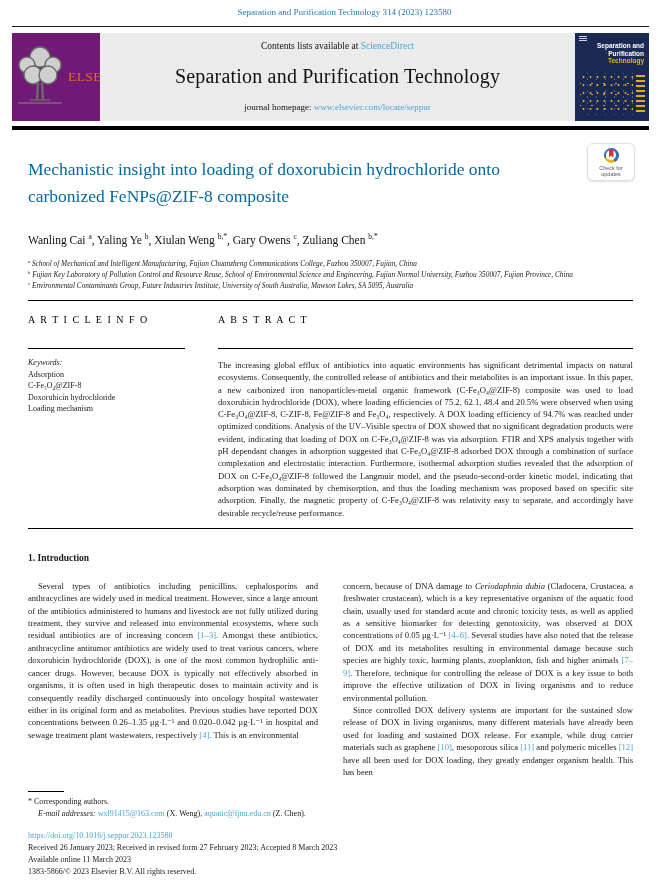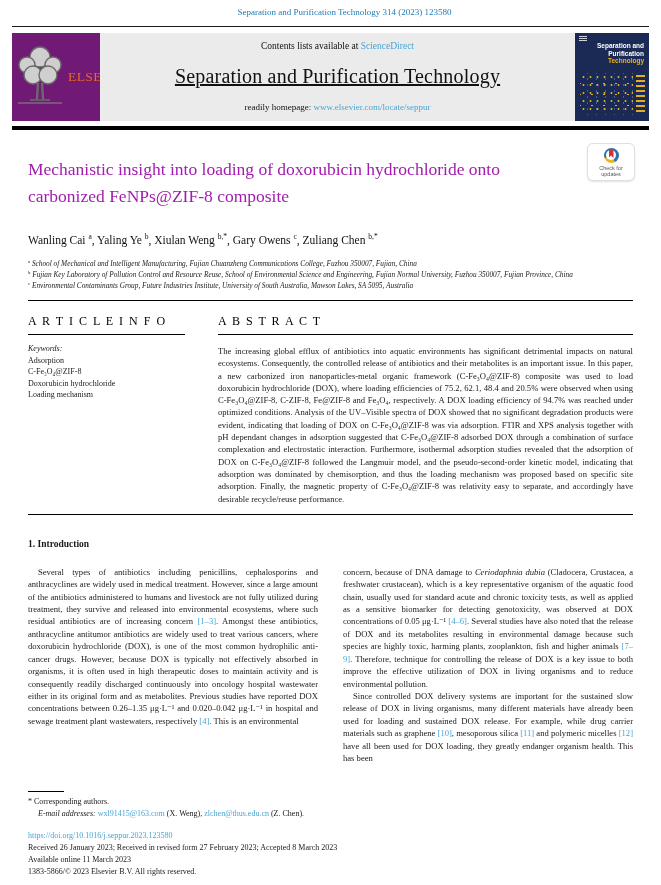--- a/index.html
+++ b/index.html
@@ -10,50 +10,50 @@
   
   .citation{padding-top:7px;text-align:center;font-size:9px;color:#1f7bb6;margin-left:28px;}
   .rule-thin-top{margin:9px 12px 0;border-top:1.2px solid #1a1a1a;}
   
   .banner{margin:6px 12px 0;height:88px;display:flex;align-items:stretch;}
   .logo-box{width:88px;background:#701a75;display:flex;flex-direction:row;align-items:center;justify-content:space-between;padding-bottom:1px;}
   .elsevier-text{color:#eb6a1e;font-size:13.5px;letter-spacing:.4px;line-height:14px;}
   .banner-mid{flex:1;background:#ebebeb;display:flex;flex-direction:column;justify-content:space-between;text-align:center;padding:8px 6px 9px;}
   .contents-line{font-size:9.5px;color:#111;}
   .link-light{color:#49a5d6;}
-  .journal-title{font-size:20px;color:#111;letter-spacing:.2px;text-decoration:underline;}
+  .journal-title{font-size:20px;color:#111;letter-spacing:.2px;}
   .homepage-line{font-size:9px;color:#111;}
   .cover-box{width:74px;background:#1a2a55;position:relative;overflow:hidden;font-family:"Liberation Sans",sans-serif;}
   .cover-marks{position:absolute;top:3px;left:4px;width:8px;height:6px;background:repeating-linear-gradient(to bottom,rgba(255,255,255,.8) 0 1px,transparent 1px 2px);}
   .cover-text{position:absolute;top:9px;right:5px;text-align:right;line-height:7.5px;}
   .cover-line{color:#fff;font-size:6.5px;font-weight:bold;}
   .cover-line.yellow{color:#efb320;}
   .cover-dots{position:absolute;left:5px;right:16px;top:40px;bottom:6px;
     background-image:radial-gradient(#efb320 .8px,transparent 1.2px),radial-gradient(#41649f .8px,transparent 1.2px),radial-gradient(#efb320 .7px,transparent 1.1px);
     background-size:7px 8px,9px 6px,12px 11px;background-position:0 0,3px 3px,6px 5px;opacity:.95;}
   .cover-dashes{position:absolute;right:4px;width:9px;top:42px;bottom:8px;
     background:repeating-linear-gradient(to bottom,rgba(239,179,32,.95) 0 2px,transparent 2px 5px);}
   .rule-thick{margin:5px 12px 0;border-top:4px solid #000;}
   
   .title-wrap{margin:26px 28px 0;}
-  .article-title{font-size:17.5px;font-weight:400;line-height:27px;max-width:545px;color:#a21caf;margin:0;}
+  .article-title{font-size:17.5px;font-weight:400;line-height:27px;max-width:545px;color:#0369a1;margin:0;}
   .check-badge{position:absolute;top:143px;right:26px;width:46px;height:36px;background:#fff;border:1px solid #e0e0e0;border-radius:6px;box-shadow:0 1px 2px rgba(0,0,0,.12);display:flex;flex-direction:column;align-items:center;justify-content:center;cursor:pointer;}
   .badge-circle{width:15px;height:15px;border-radius:50%;background:conic-gradient(from 150deg,#efb320 0 100deg,#2f6fb2 100deg 360deg);display:flex;align-items:center;justify-content:center;margin-bottom:2px;}
   .badge-inner{width:10px;height:10px;border-radius:50%;background:#fff;display:flex;align-items:flex-start;justify-content:center;}
   .badge-bookmark{width:5px;height:8px;background:#d2372f;clip-path:polygon(0 0,100% 0,100% 100%,50% 68%,0 100%);}
   .badge-label{font-family:"Liberation Sans",sans-serif;font-size:5.5px;line-height:6px;color:#555;text-align:center;}
   
   .authors{margin:24px 28px 0;font-size:11.5px;color:#111;}
   .affiliations{margin:12px 28px 0;font-size:7.3px;line-height:11px;color:#222;}
   .rule-mid{margin:9px 28px 0;border-top:1.5px solid #000;}
   
   .info-abs{margin:13px 28px 0;display:flex;gap:33px;}
   .col-info{width:157px;flex:none;}
   .col-abs{flex:1;}
-  .section-header{font-size:12px;letter-spacing:1.5px;color:#000;padding-bottom:5px;border-bottom:1px solid #000;}
+  .section-header{font-size:10px;letter-spacing:1.5px;color:#000;padding-bottom:23px;border-bottom:1px solid #000;}
   .keywords{margin-top:8px;font-size:8px;line-height:11.5px;}
   .kw-label{font-style:italic;}
   .abstract-text{margin-top:10px;font-size:8.6px;line-height:12.3px;text-align:justify;color:#1a1a1a;}
   
   .intro{margin:24px 28px 0;}
   .intro-heading{font-size:9.5px;font-weight:bold;margin:0;}
   .columns{display:flex;gap:25px;margin-top:17px;}
   .col{flex:1;font-size:8.6px;line-height:12.4px;text-align:justify;color:#1a1a1a;}
   .para{margin:0;}
   .para.indent{text-indent:10px;}
@@ -89,21 +89,21 @@
           <path d="M26 39 L25 55 M30 39 L31 55" stroke="#6a6a6a" stroke-width="2.4" fill="none"></path>
           <path d="M18 56 h20" stroke="#6a6a6a" stroke-width="1.6"></path>
           <path d="M6 59 h44" stroke="#8a8a8a" stroke-width="1.2"></path>
         </svg>
       </span>
       <span class="elsevier-text">ELSEVIER</span>
     </div>
     <div class="banner-mid">
       <div class="contents-line"><span>Contents lists available at </span><span class="link-light">ScienceDirect</span></div>
       <div class="journal-title">Separation and Purification Technology</div>
-      <div class="homepage-line"><span>readily homepage: </span><span class="link-light">www.elsevier.com/locate/seppur</span></div>
+      <div class="homepage-line"><span>journal homepage: </span><span class="link-light">www.elsevier.com/locate/seppur</span></div>
     </div>
     <div class="cover-box">
       <div class="cover-marks"></div>
       <div class="cover-text">
         <div class="cover-line">Separation and</div>
         <div class="cover-line">Purification</div>
         <div class="cover-line yellow">Technology</div>
       </div>
       <div class="cover-dots"></div>
       <div class="cover-dashes"></div>
@@ -167,20 +167,20 @@
       <div class="col">
         <p class="para"><span>concern, because of DNA damage to </span><span class="rt-italic">Ceriodaphnia dubia</span><span> (Cladocera, Crustacea, a freshwater crustacean), which is a key representative organism of the aquatic food chain, usually used for standard acute and chronic toxicity tests, as well as applied as a sensitive biomarker for detecting genotoxicity, was observed at DOX concentrations of 0.05 μg·L⁻¹ </span><span class="rt-link">[4–6]</span><span>. Several studies have also noted that the release of DOX and its metabolites resulting in environmental damage because such species are highly toxic, harming plants, zooplankton, fish and higher animals </span><span class="rt-link">[7–9]</span><span>. Therefore, technique for controlling the release of DOX is a key issue to both improve the effective utilization of DOX in living organisms and to reduce environmental pollution.</span></p>
         <p class="para indent"><span>Since controlled DOX delivery systems are important for the sustained slow release of DOX in living organisms, many different materials have already been used for loading and sustained DOX release. For example, while drug carrier materials such as graphene </span><span class="rt-link">[10]</span><span>, mesoporous silica </span><span class="rt-link">[11]</span><span> and polymeric micelles </span><span class="rt-link">[12]</span><span> have all been used for DOX loading, they greatly endanger organism health. This has been</span></p>
       </div>
     </div>
   </div>
 
   <div class="footer">
     <div class="footnote-rule"></div>
     <div>* Corresponding authors.</div>
-    <div class="email-line"><span class="rt-italic">E-mail addresses: </span><span class="rt-link">wxl91415@163.com</span><span> (X. Weng), </span><span class="rt-link">zlchen@thus.edu.cn</span><span> (Z. Chen).</span></div>
+    <div class="email-line"><span class="rt-italic">E-mail addresses: </span><span class="rt-link">wxl91415@163.com</span><span> (X. Weng), </span><span class="rt-link">aquatic@fjnu.edu.cn</span><span> (Z. Chen).</span></div>
     <div class="doi-line">https://doi.org/10.1016/j.seppur.2023.123580</div>
     <div>Received 26 January 2023; Received in revised form 27 February 2023; Accepted 8 March 2023</div>
     <div>Available online 11 March 2023</div>
     <div>1383-5866/© 2023 Elsevier B.V. All rights reserved.</div>
   </div>
 
 </div>
 
 </body></html>

